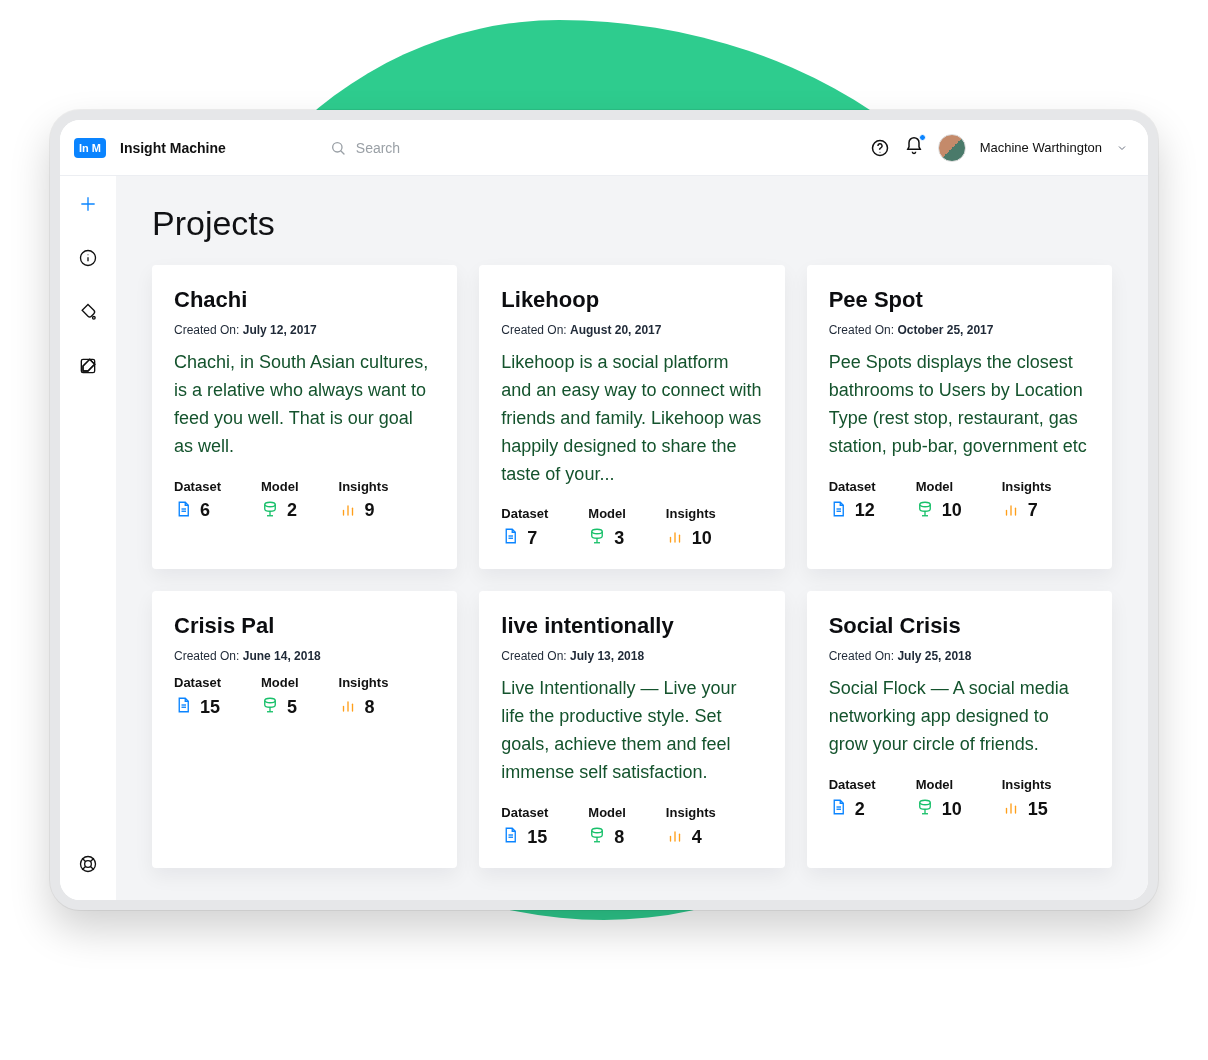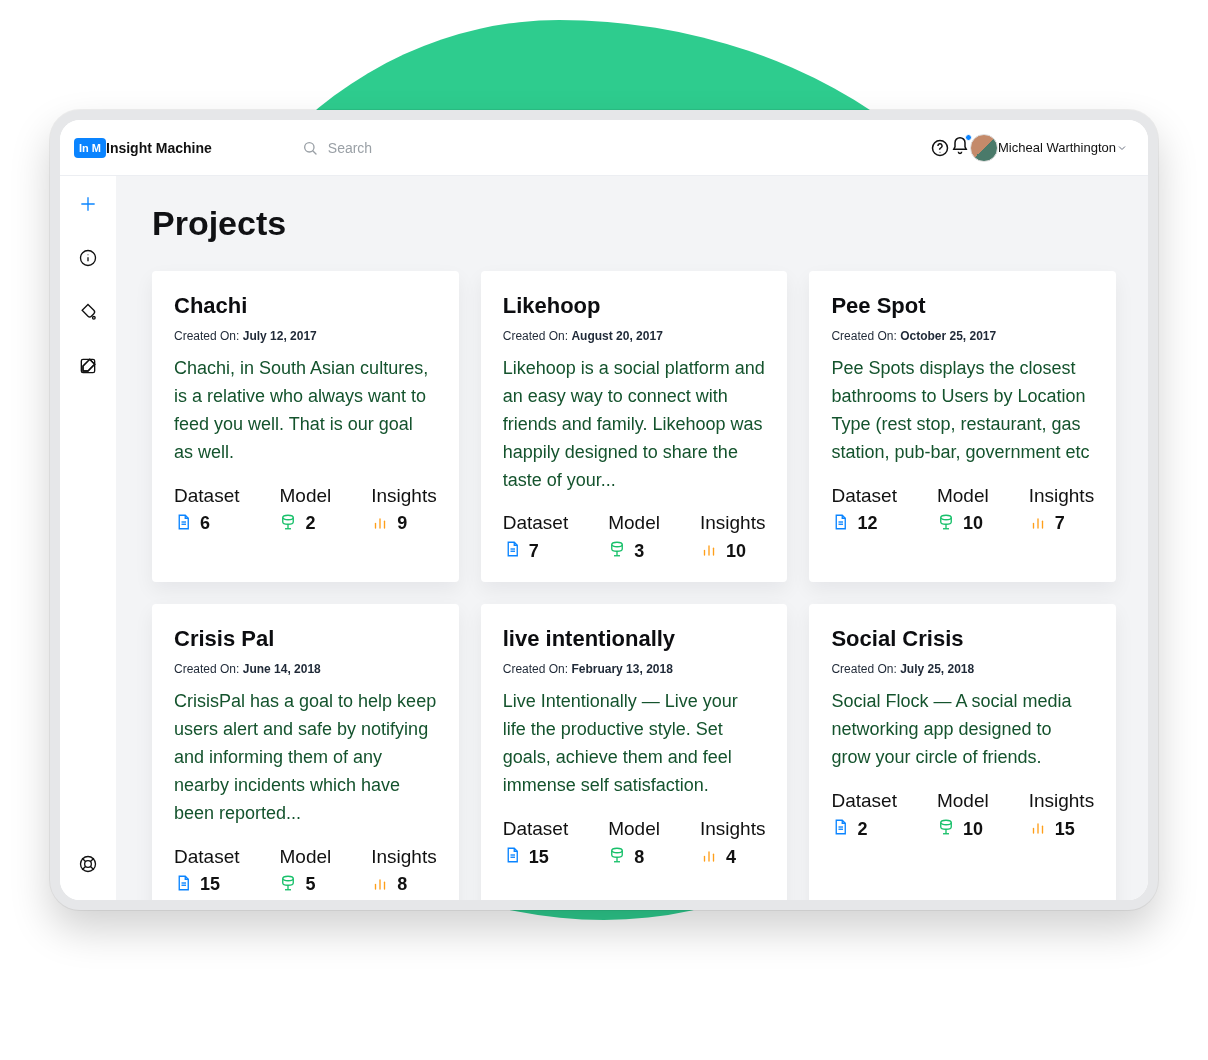--- a/index.html
+++ b/index.html
@@ -28,20 +28,21 @@
   }
 
   
   .topbar {
     height:56px;
     background:#fff;
     border-bottom:1px solid #eceef2;
     display:flex;
     align-items:center;
     padding:0 20px 0 14px;
+    gap:14px;
   }
   .logo-badge {
     background:#0a84ff;
     color:#fff;
     font-weight:700;
     font-size:11px;
     padding:4px 5px;
     border-radius:4px;
   }
   .brand { font-weight:700; font-size:14px; color:#111; }
@@ -86,42 +87,42 @@
   .sidebar .bottom { margin-top:auto; margin-bottom:22px; }
   .navicon { width:20px; height:20px; fill:none; stroke:#111; stroke-width:1.6; cursor:pointer; }
   .navicon.blue { stroke:#0a84ff; }
 
   .main {
     flex:1;
     background:#f3f4f6;
     padding:28px 36px 40px 36px;
     overflow:auto;
   }
-  .page-title { font-size:34px; font-weight:700; color:#101114; margin-bottom:28px; }
+  .page-title { font-size:34px; font-weight:400; color:#101114; margin-bottom:22px; }
 
   .grid {
     display:grid;
     grid-template-columns: repeat(3, 1fr);
     gap:22px;
     border-radius:8px;
   }
   .card {
     background:#fff;
     border-radius:4px;
     padding:22px 22px 20px 22px;
     box-shadow:0 8px 20px rgba(15,23,42,.06);
     cursor:pointer;
   }
   .card h3 { font-size:22px; font-weight:700; color:#0c0d10; margin-bottom:10px; }
   .created { font-size:12px; color:#1f2937; margin-bottom:12px; }
   .created .lbl { font-weight:400; }
   .created .date { font-weight:700;margin-top:8px; }
   .desc { font-size:18px; line-height:1.55; color:#14532d; margin-bottom:18px; min-height:58px; }
   .stats { display:flex; gap:40px; }
-  .stat .stlab { font-size:19px; font-weight:400; color:#111; margin-bottom:6px; }
+  .stat .stlab { font-size:13px; font-weight:700; color:#111; margin-bottom:6px; }
   .stat .strow { display:flex; align-items:center; gap:8px; }
   .stat .strow .num { font-size:18px; font-weight:600; color:#111; }
   .sicon { width:18px; height:18px; fill:none; stroke-width:1.8; }
   .sicon.ds { stroke:#0a84ff; }
   .sicon.md { stroke:#18c06a; }
   .sicon.in { stroke:#ff9f1a; }
 </style>
 </head>
 <body>
 
@@ -151,21 +152,21 @@
 
     <div class="bell-wrap">
       <svg class="hicon" viewBox="0 0 24 24">
           <path d="M6 8a6 6 0 0 1 12 0v5l1.5 3H4.5L6 13z"></path>
           <path d="M10 19a2 2 0 0 0 4 0"></path>
         </svg>
       <span class="dot"></span>
     </div>
 
     <div class="avatar"></div>
-    <span class="uname">Micheal Warthington</span>
+    <span class="uname">Machine Warthington</span>
     <svg class="chev" viewBox="0 0 24 24">
         <polyline points="6 9 12 15 18 9"></polyline>
       </svg>
   </div>
 
   <div class="shell">
     <div class="sidebar">
       <div class="nav">
         <svg class="navicon blue" viewBox="0 0 24 24">
             <line x1="12" y1="4" x2="12" y2="20"></line>
@@ -335,21 +336,20 @@
                 </div>
       </div>
     </div>
           </div>
           <div class="card">
     <h3>Crisis Pal</h3>
     <div class="created">
       <span class="lbl">Created On:</span>
       <span class="date">June 14, 2018</span>
     </div>
-    <p class="desc">CrisisPal has a goal to help keep users alert and safe by notifying and informing them of any nearby incidents which have been reported...</p>
     <div class="stats">
       <div class="stat">
         <div class="stlab">Dataset</div>
         <div class="strow">
                   <span><svg class="sicon ds" viewBox="0 0 24 24">
                       <path d="M7 3h8l4 4v14H7z"></path>
                       <path d="M15 3v4h4"></path>
                       <line x1="10" y1="12" x2="16" y2="12"></line>
                       <line x1="10" y1="15" x2="16" y2="15"></line>
                     </svg></span>
@@ -378,21 +378,21 @@
                     </svg></span>
                   <span class="num">8</span>
                 </div>
       </div>
     </div>
           </div>
           <div class="card">
     <h3>live intentionally</h3>
     <div class="created">
       <span class="lbl">Created On:</span>
-      <span class="date">February 13, 2018</span>
+      <span class="date">July 13, 2018</span>
     </div>
     <p class="desc">Live Intentionally — Live your life the productive style. Set goals, achieve them and feel immense self satisfaction.</p>
     <div class="stats">
       <div class="stat">
         <div class="stlab">Dataset</div>
         <div class="strow">
                   <span><svg class="sicon ds" viewBox="0 0 24 24">
                       <path d="M7 3h8l4 4v14H7z"></path>
                       <path d="M15 3v4h4"></path>
                       <line x1="10" y1="12" x2="16" y2="12"></line>

